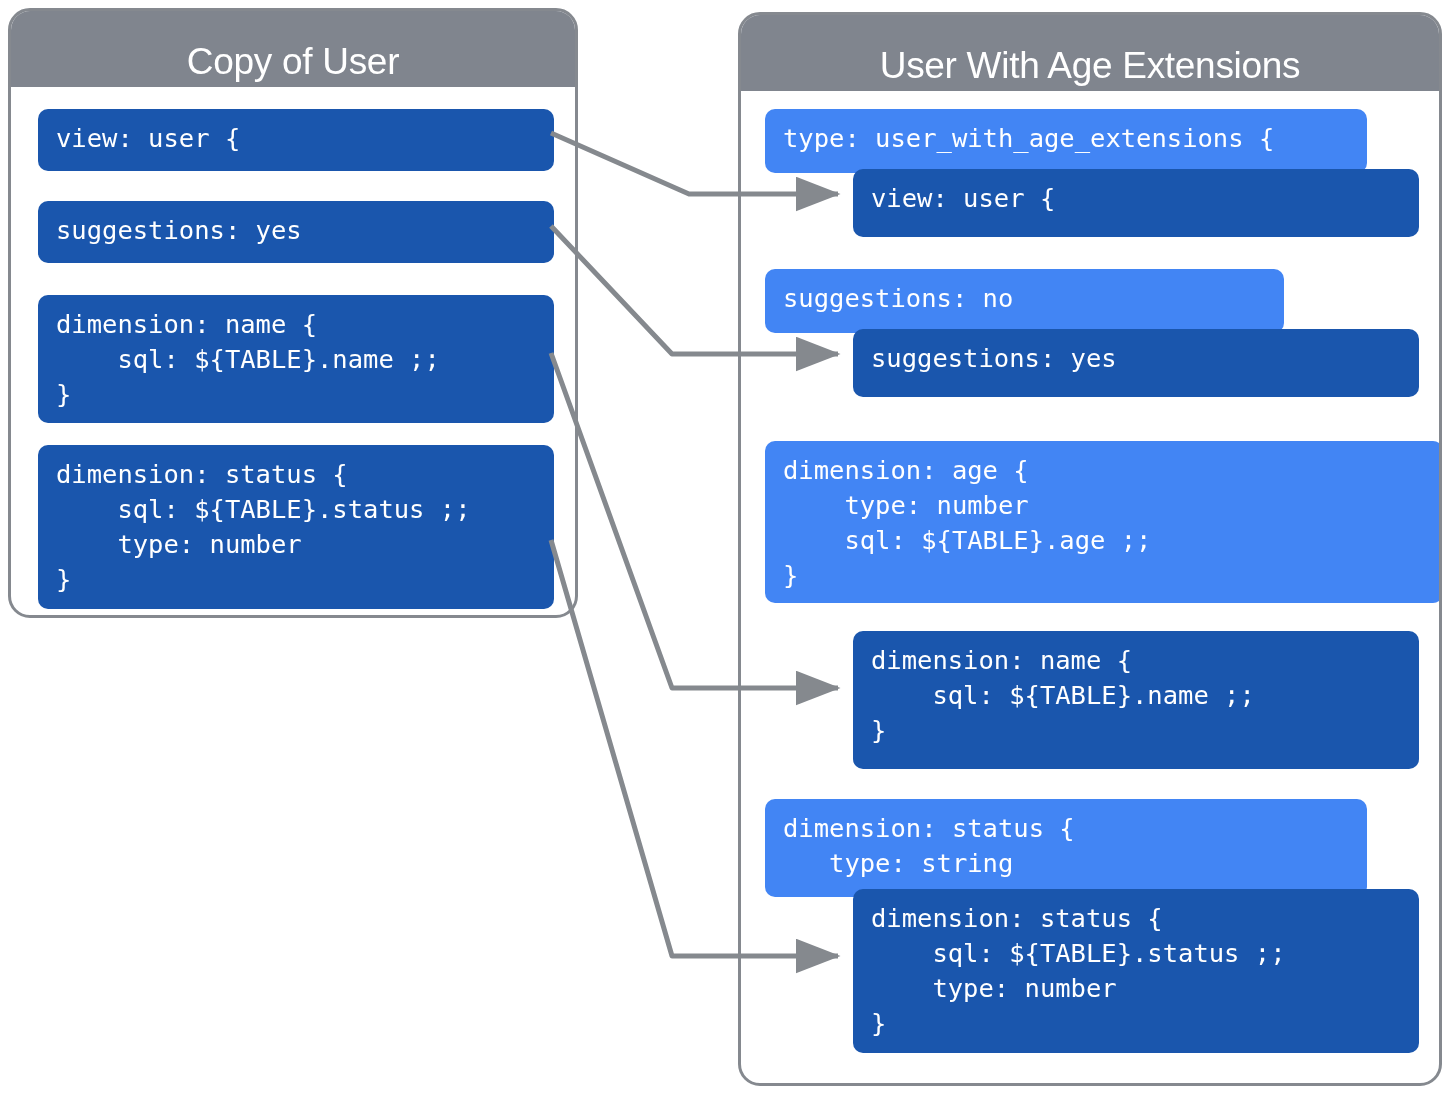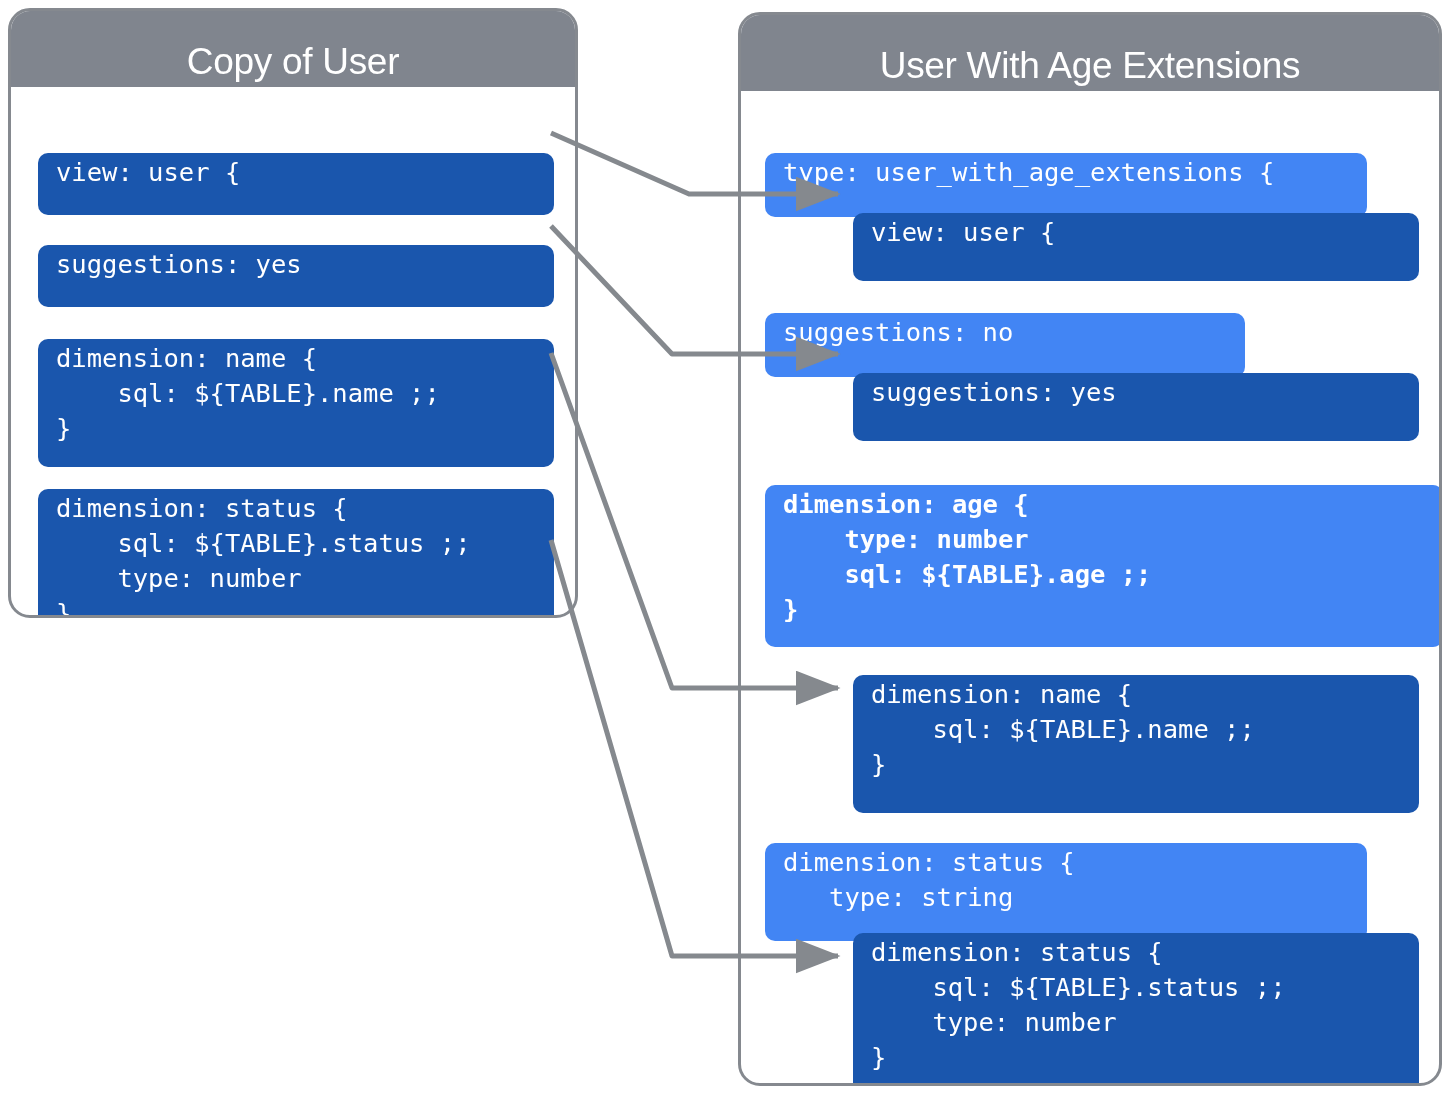--- a/index.html
+++ b/index.html
@@ -54,28 +54,27 @@
   }
 
   #panel-left  { left: 8px;   top: 8px;  width: 570px;  height: 610px; }
   #panel-right { left: 738px; top: 12px;  width: 704px;  height: 1074px; }
 
   
   .code-box {
     position: absolute;
     box-sizing: border-box;
     border-radius: 10px;
-    padding: 2px 18px;
+    padding: 12px 18px;
     font-family: "DejaVu Sans Mono", "Liberation Mono", monospace;
     font-size: 25.5px;
     line-height: 35px;
     color: #ffffff;
     white-space: pre;
     letter-spacing: 0px;
-    margin-top: 44px;
   }
   .code-box.dark  { background: #1a56ad; }
   .code-box.light { background: #4285f4; }
 
   
   #connectors {
     position: absolute;
     left: 0; top: 0;
     width: 1450px;
     height: 1096px;
@@ -109,24 +108,24 @@
 
   <div class="panel" id="panel-right">
     <div class="panel-header">
       <span class="panel-title">User With Age Extensions</span>
     </div>
     <div class="panel-body">
 
       <div class="code-box light" style="left:24px; top:18px; width:602px; height:64px;">type: user_with_age_extensions {</div>
       <div class="code-box dark" style="left:112px; top:78px; width:566px; height:68px;">view: user {</div>
 
-      <div class="code-box light" style="left:24px; top:178px; width:480px; height:64px;">suggestions: no</div>
+      <div class="code-box light" style="left:24px; top:178px; width:519px; height:64px;">suggestions: no</div>
       <div class="code-box dark" style="left:112px; top:238px; width:566px; height:68px;">suggestions: yes</div>
 
-      <div class="code-box light" style="left:24px; top:350px; width:678px; height:162px;font-weight:bold;">dimension: age {
+      <div class="code-box light" style="left:24px; top:350px; width:678px; height:162px;">dimension: age {
     type: number
     sql: ${TABLE}.age ;;
 }</div>
 
       <div class="code-box dark" style="left:112px; top:540px; width:566px; height:138px;">dimension: name {
     sql: ${TABLE}.name ;;
 }</div>
 
       <div class="code-box light" style="left:24px; top:708px; width:602px; height:98px;">dimension: status {
    type: string</div>

